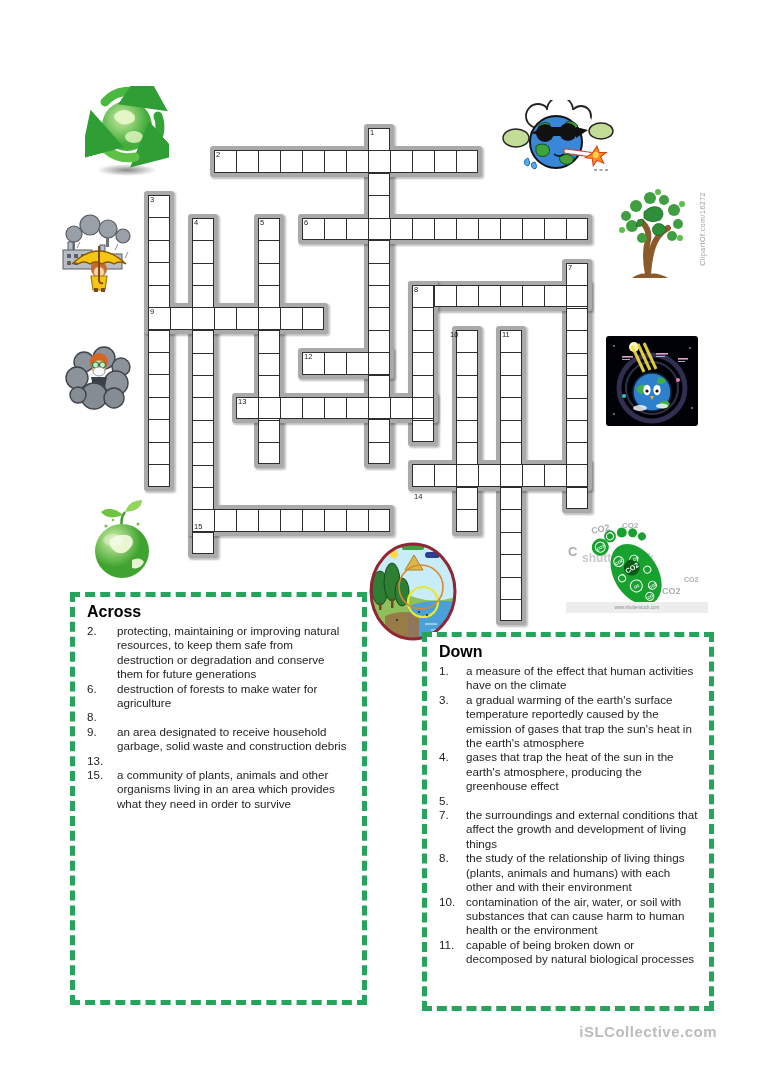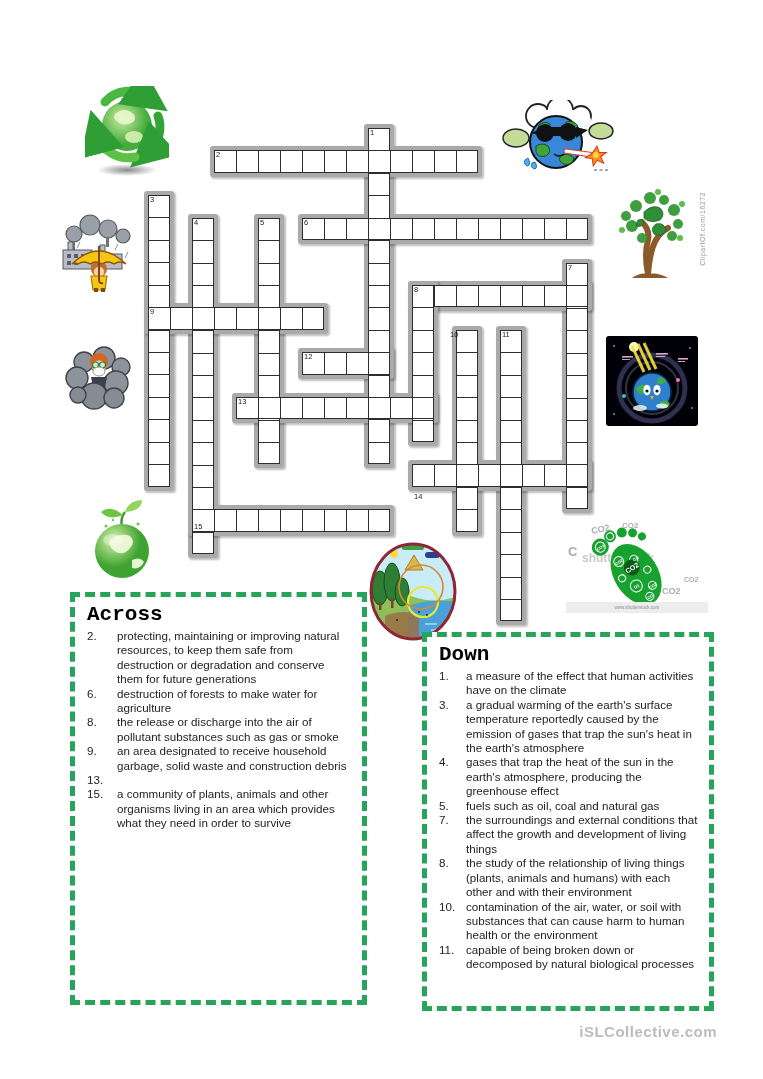--- a/index.html
+++ b/index.html
@@ -12,21 +12,21 @@
   
   #grid{position:absolute;left:0;top:0;width:100%;height:100%;}
   .word-outline{position:absolute;background:#aaaaaa;border-radius:3px;
                 box-shadow:1.5px 1.5px 2px rgba(0,0,0,.25);}
   .word-inner{position:absolute;background-color:#fff;border:1px solid #2e2e2e;
               box-sizing:border-box;}
   .word-num{position:absolute;font-size:7.5px;line-height:8px;color:#1a1a1a;z-index:5;}
   
   .clue-box{position:absolute;border:5px dashed #27a45b;box-sizing:border-box;
             padding:6px 10px 6px 12px;background:#fff;}
-  .clue-header{font-family:Liberation Mono, monospace;font-weight:bold;font-size:21px;
+  .clue-header{font-family:Liberation Sans, sans-serif;font-weight:bold;font-size:16px;
                color:#000;margin:0 0 3px 0;}
   .clue{display:flex;font-size:11.6px;line-height:14.4px;color:#1d1d1d;}
   .clue-num{flex:0 0 30px;}
   .clue-text{flex:1;}
   #down-box .clue-num{flex:0 0 27px;}
   
   .art{position:absolute;}
   .credit-vert{position:absolute;right:-2px;top:6px;writing-mode:vertical-rl;
                transform:rotate(180deg);font-size:7px;color:#9a9a9a;letter-spacing:.5px;}
   .watermark{position:absolute;top:1023px;right:46px;font-size:15px;font-weight:bold;
@@ -421,21 +421,20 @@
     <div class="clue">
         <span class="clue-num">2.</span>
         <span class="clue-text">protecting, maintaining or improving natural resources, to keep them safe from destruction or degradation and conserve them for future generations</span>
       </div>
     <div class="clue">
         <span class="clue-num">6.</span>
         <span class="clue-text">destruction of forests to make water for agriculture</span>
       </div>
     <div class="clue">
         <span class="clue-num">8.</span>
-        <span class="clue-text">the release or discharge into the air of pollutant substances such as gas or smoke</span>
       </div>
     <div class="clue">
         <span class="clue-num">9.</span>
         <span class="clue-text">an area designated to receive household garbage, solid waste and construction debris</span>
       </div>
     <div class="clue">
         <span class="clue-num">13.</span>
       </div>
     <div class="clue">
         <span class="clue-num">15.</span>
@@ -452,21 +451,20 @@
     <div class="clue">
         <span class="clue-num">3.</span>
         <span class="clue-text">a gradual warming of the earth's surface temperature reportedly caused by the emission of gases that trap the sun's heat in the earth's atmosphere</span>
       </div>
     <div class="clue">
         <span class="clue-num">4.</span>
         <span class="clue-text">gases that trap the heat of the sun in the earth's atmosphere, producing the greenhouse effect</span>
       </div>
     <div class="clue">
         <span class="clue-num">5.</span>
-        <span class="clue-text">fuels such as oil, coal and natural gas</span>
       </div>
     <div class="clue">
         <span class="clue-num">7.</span>
         <span class="clue-text">the surroundings and external conditions that affect the growth and development of living things</span>
       </div>
     <div class="clue">
         <span class="clue-num">8.</span>
         <span class="clue-text">the study of the relationship of living things (plants, animals and humans) with each other and with their environment</span>
       </div>
     <div class="clue">

